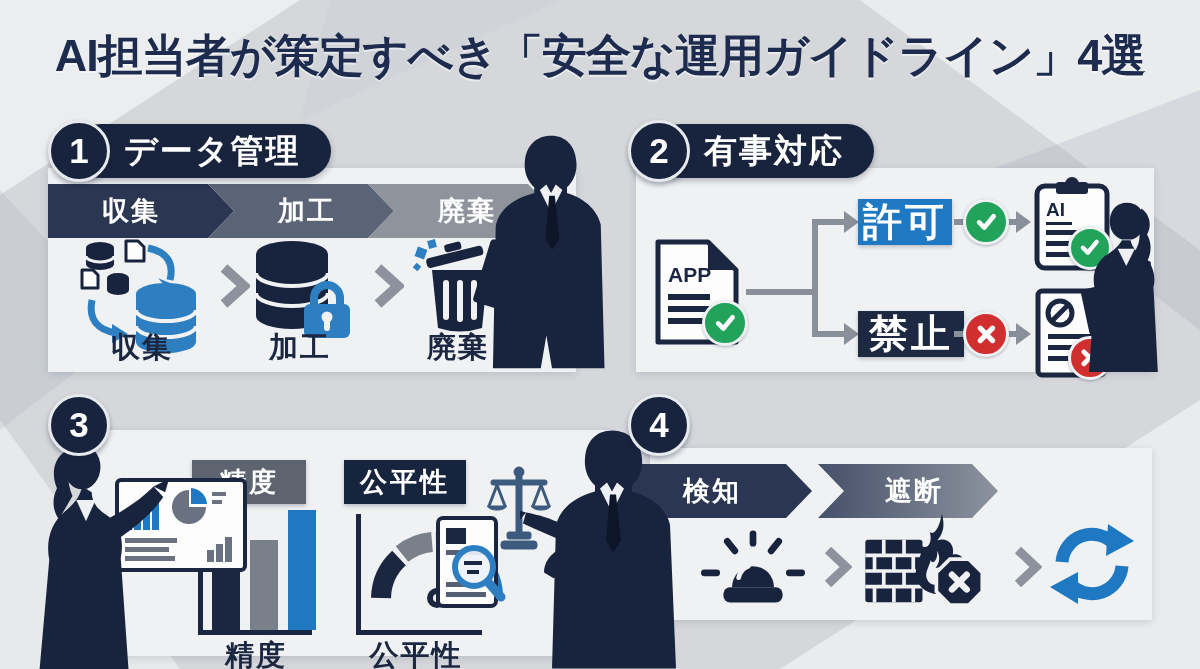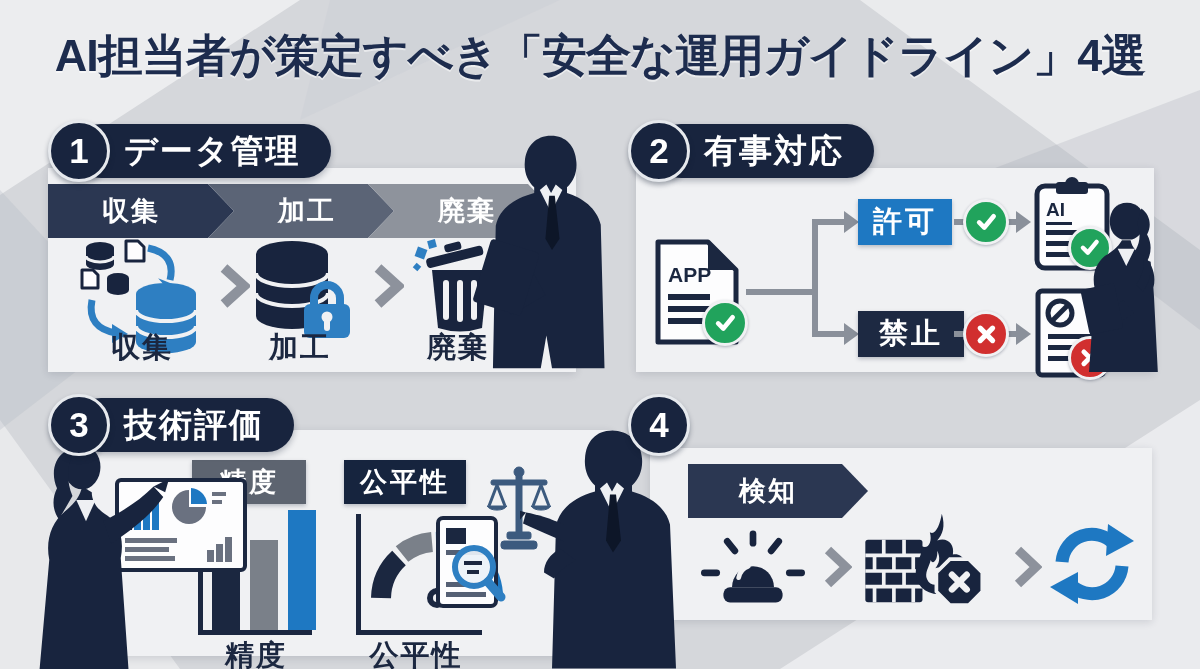--- a/index.html
+++ b/index.html
@@ -31,21 +31,21 @@
   }
   .chev{
     position:absolute;height:54px;display:flex;align-items:center;justify-content:center;
     color:#fff;font-weight:800;font-size:27px;letter-spacing:2px;
   }
   .chev-first{clip-path:polygon(0 0,calc(100% - 26px) 0,100% 50%,calc(100% - 26px) 100%,0 100%);padding-right:20px;box-sizing:border-box;}
   .chev-mid{clip-path:polygon(0 0,calc(100% - 26px) 0,100% 50%,calc(100% - 26px) 100%,0 100%,26px 50%);padding-left:12px;box-sizing:border-box;}
   .icon-caption{position:absolute;font-weight:800;color:#1b2740;font-size:29px;text-align:center;letter-spacing:2px;}
   .box-label{
     position:absolute;display:flex;align-items:center;justify-content:center;
-    color:#fff;font-weight:800;font-size:29px;letter-spacing:3px;
+    color:#fff;font-weight:800;font-size:39px;letter-spacing:3px;
     box-shadow:0 2px 4px rgba(20,30,55,.25);
   }
   .hline{position:absolute;background:#8a909a;height:6px;}
   .vline{position:absolute;background:#8a909a;width:6px;}
   .arrowhead{position:absolute;width:0;height:0;border-top:11px solid transparent;border-bottom:11px solid transparent;border-left:15px solid #8a909a;}
   .status{
     position:absolute;border-radius:50%;border:3px solid #f0f1f3;box-sizing:border-box;
     display:flex;align-items:center;justify-content:center;z-index:5;
     box-shadow:0 1px 3px rgba(20,30,55,.3);
   }
@@ -257,23 +257,20 @@
       <path d="M88 118 C96 106 100 94 98 82 L108 86 C110 100 106 116 97 128 Z"></path>
     </g>
     <path d="M62 68 L74 92 L86 68 Z" fill="#eef0f3"></path>
   </svg>
 
   <div class="panel" style="left:88px;top:430px;width:524px;height:226px;"></div>
 
   <div class="sec-header" style="left:48px;top:394px;">
     <div class="num-circle">
         <span>3</span>
-      </div>
-    <div class="pill">
-        <span>技術評価</span>
       </div>
   </div>
 
   <div class="box-label" style="left:192px;top:460px;width:114px;height:44px;background:#5d6470;font-size:27px;">精度</div>
   <div class="box-label" style="left:344px;top:460px;width:122px;height:44px;background:#16243e;font-size:27px;">公平性</div>
 
   <div class="axis-v" style="left:198px;top:514px;height:120px;"></div>
   <div class="axis-h" style="left:198px;top:630px;width:114px;"></div>
   <div class="bar" style="left:212px;top:572px;width:28px;height:58px;background:#1b2740;"></div>
   <div class="bar" style="left:250px;top:540px;width:28px;height:90px;background:#7a8089;"></div>
@@ -359,22 +356,25 @@
   </svg>
 
   <div class="panel" style="left:650px;top:448px;width:502px;height:172px;"></div>
 
   <div class="sec-header" style="left:628px;top:394px;">
     <div class="num-circle">
         <span>4</span>
       </div>
   </div>
 
-  <div class="chev chev-first" style="left:688px;top:464px;width:180px;background:#2b3752;">
+  <div class="chev chev-first" style="left:632px;top:464px;width:180px;background:#2b3752;">
       <span>検知</span>
+    </div>
+  <div class="chev chev-mid" style="left:818px;top:464px;width:180px;background:linear-gradient(90deg,#45506a,#8d939e);">
+      <span>遮断</span>
     </div>
 
   <svg class="abs" style="left:698px;top:528px;" width="110" height="84" viewBox="0 0 110 88">
     <g fill="#18243e">
       <path d="M33 62 a22 22 0 0 1 44 0 z"></path>
       <rect x="24" y="62" width="62" height="16" rx="7"></rect>
     </g>
     <path d="M40 52 a16 16 0 0 1 10 -12" stroke="#f0f1f3" stroke-width="5" fill="none" stroke-linecap="round"></path>
     <g stroke="#18243e" stroke-width="7" stroke-linecap="round">
       <path d="M55 6 V16"></path>

